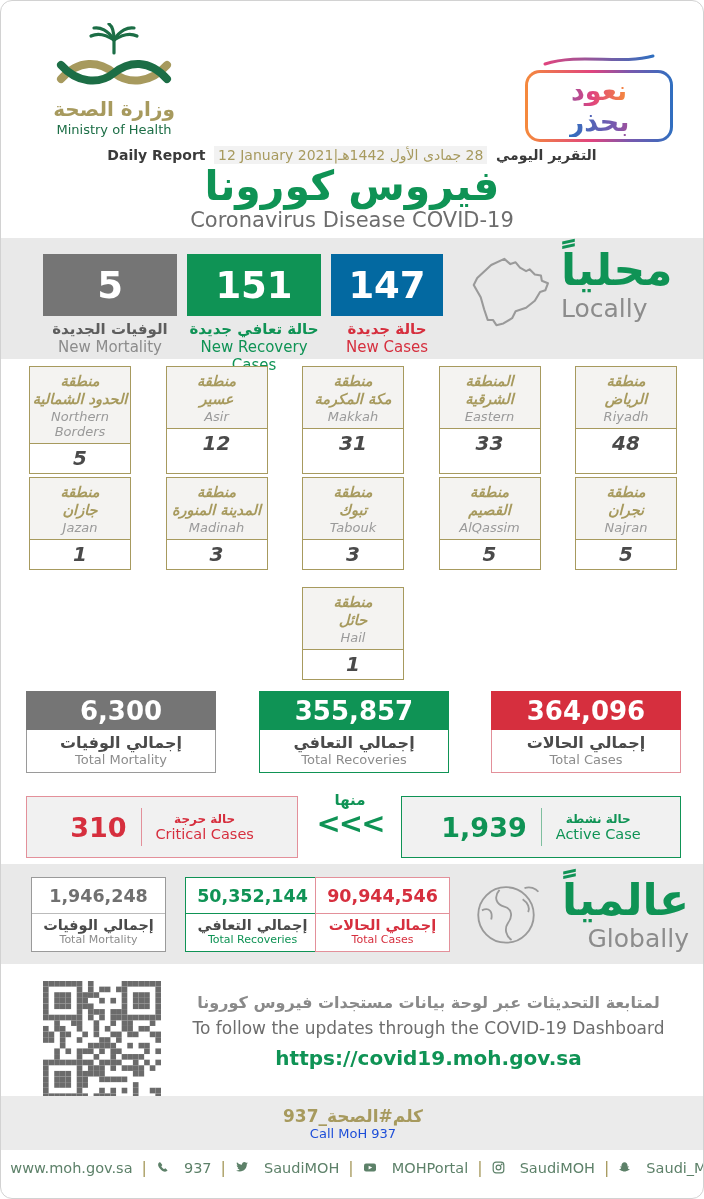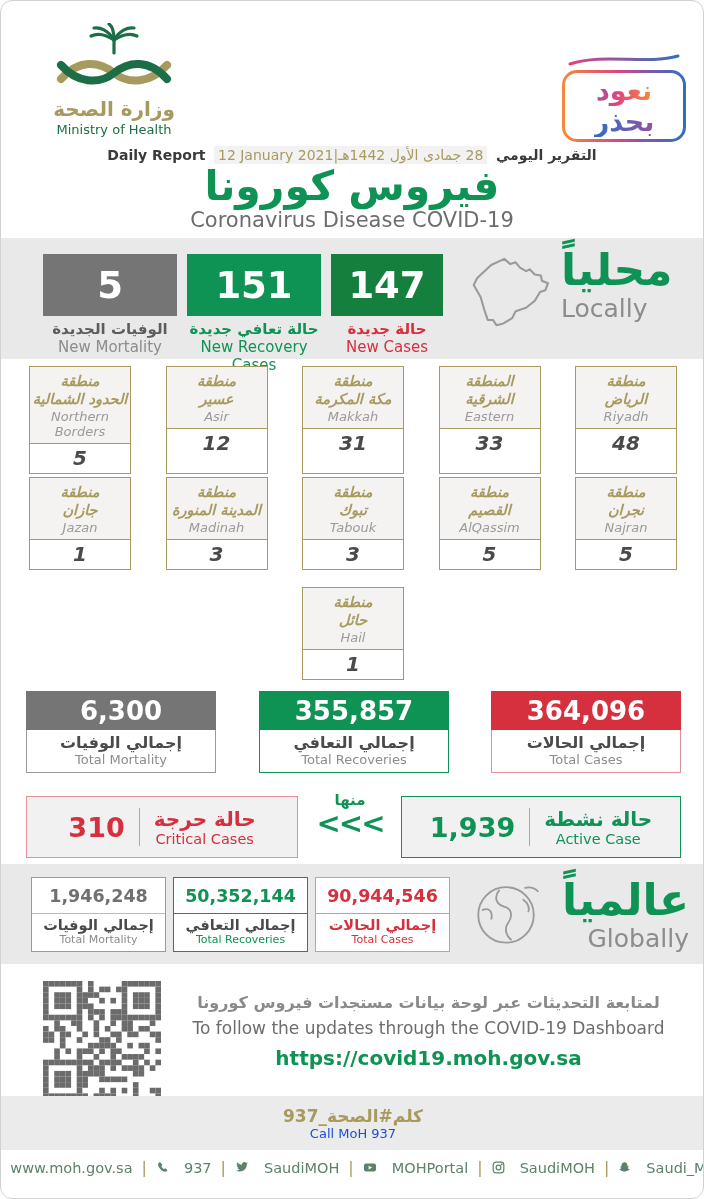--- a/index.html
+++ b/index.html
@@ -7,21 +7,21 @@
   #page { position:relative; width:704px; height:1199px; background:#fff;
           border:1px solid #d2d2d2; border-radius:12px; overflow:hidden; }
   .abs { position:absolute; }
 
   
   .logo { left:38px; top:22px; width:150px; text-align:center; }
   .logo-ar { color:#a79a5e; font-size:20px; font-weight:bold; margin-top:-2px; }
   .logo-en { color:#1c6e46; font-size:13px; margin-top:1px; }
 
   
-  .badge { right:17px; top:50px; width:124px; text-align:center; }
+  .badge { right:30px; top:50px; width:148px; text-align:center; }
   .badge-box { display:inline-block; border-radius:15px; padding:3px;
                background:linear-gradient(90deg,#f58a3c,#e0447e 45%,#7b58ad 70%,#2f6fc0); }
   .badge-inner { background:#fff; border-radius:12px; padding:2px 12px; }
   .badge-text { font-size:27px; font-weight:bold; direction:rtl;
                 background:linear-gradient(90deg,#2f6fc0,#7b58ad 40%,#e0447e 70%,#f58a3c);
                 -webkit-background-clip:text; background-clip:text; color:transparent; }
 
   
   .dateline { top:146px; left:0; width:100%; text-align:center; font-size:14px; color:#3a3a3a; }
   .dateline .lbl { font-weight:bold; }
@@ -37,21 +37,21 @@
   .global-band { top:863px; height:100px; }
 
   
   .lstat { top:16px; text-align:center; }
   .lstat .box { height:62px; display:flex; align-items:center; justify-content:center;
                 color:#fff; font-size:37px; font-weight:bold; }
   .lstat .ar { font-size:15px; font-weight:bold; margin-top:4px; direction:rtl; }
   .lstat .en { font-size:15px; }
   .c-gray  .box { background:#757575; } .c-gray .ar { color:#5d5d5d; } .c-gray .en { color:#8c8c8c; }
   .c-green .box { background:#0f9355; } .c-green .ar, .c-green .en { color:#0f9355; }
-  .c-red   .box { background:#15803d; } .c-red .ar, .c-red .en { color:#d62f3e; }
+  .c-red   .box { background:#0369a1; } .c-red .ar, .c-red .en { color:#d62f3e; }
 
   .local-head { right:4px; top:8px; width:140px; text-align:left; }
   .head-ar { color:#0f9355; font-size:44px; font-weight:bold; direction:rtl; line-height:1.1; }
   .head-en { color:#8c8c8c; font-size:25px; margin-top:0px; }
   .global-head { right:16px; top:12px; width:150px; text-align:right; }
 
   
   .regions-row { left:28px; width:648px; display:flex; justify-content:space-between; }
   .row1 { top:365px; } .row2 { top:476px; } .row3 { top:586px; justify-content:center; }
   .rbox { width:102px; border:1px solid #a79a5e; background:#fff; text-align:center;font-style:italic; }
@@ -70,21 +70,21 @@
   .t-gray  .thead { background:#757575; } .t-gray  .tbody { border-color:#9a9a9a; }
   .t-green .thead { background:#0f9355; } .t-green .tbody { border-color:#0f9355; }
   .t-red   .thead { background:#d62f3e; } .t-red   .tbody { border-color:#e3909a; }
 
   
   .fbox { top:795px; height:62px; background:#f1f1f1; display:flex; align-items:center;
           justify-content:center; gap:14px; }
   .fbox .num { font-size:27px; font-weight:bold; }
   .fbox .vdiv { width:1px; height:38px; }
   .fbox .labels { text-align:center; }
-  .fbox .ar { font-size:20px; font-weight:bold; direction:rtl; }
+  .fbox .ar { font-size:12px; font-weight:bold; direction:rtl; }
   .fbox .en { font-size:14.5px; }
   .f-crit { left:25px; width:272px; border:1px solid #e3909a; }
   .f-crit .num, .f-crit .ar, .f-crit .en { color:#d62f3e; } .f-crit .vdiv { background:#e3909a; }
   .f-act { left:400px; width:280px; border:1px solid #0f9355; }
   .f-act .num, .f-act .ar, .f-act .en { color:#0f9355; } .f-act .vdiv { background:#7fbf9f; }
   .f-mid { left:300px; top:790px; width:98px; text-align:center; color:#0f9355; }
   .f-mid .of { font-size:15px; font-weight:bold; direction:rtl; }
   .f-mid .chev { font-size:29px; font-weight:bold; letter-spacing:-2px; line-height:1; }
 
   
@@ -323,21 +323,21 @@
   </div>
 
   <div class="abs band global-band">
     <div class="abs gbox g-gray" style="left:30px;">
       <div class="gnum">1,946,248</div>
       <div class="glab">
         <div class="ar">إجمالي الوفيات</div>
         <div class="en">Total Mortality</div>
       </div>
     </div>
-    <div class="abs gbox g-green" style="left:172px;">
+    <div class="abs gbox g-green" style="left:184px;">
       <div class="gnum">50,352,144</div>
       <div class="glab">
         <div class="ar">إجمالي التعافي</div>
         <div class="en">Total Recoveries</div>
       </div>
     </div>
     <div class="abs gbox g-red" style="left:314px;">
       <div class="gnum">90,944,546</div>
       <div class="glab">
         <div class="ar">إجمالي الحالات</div>

